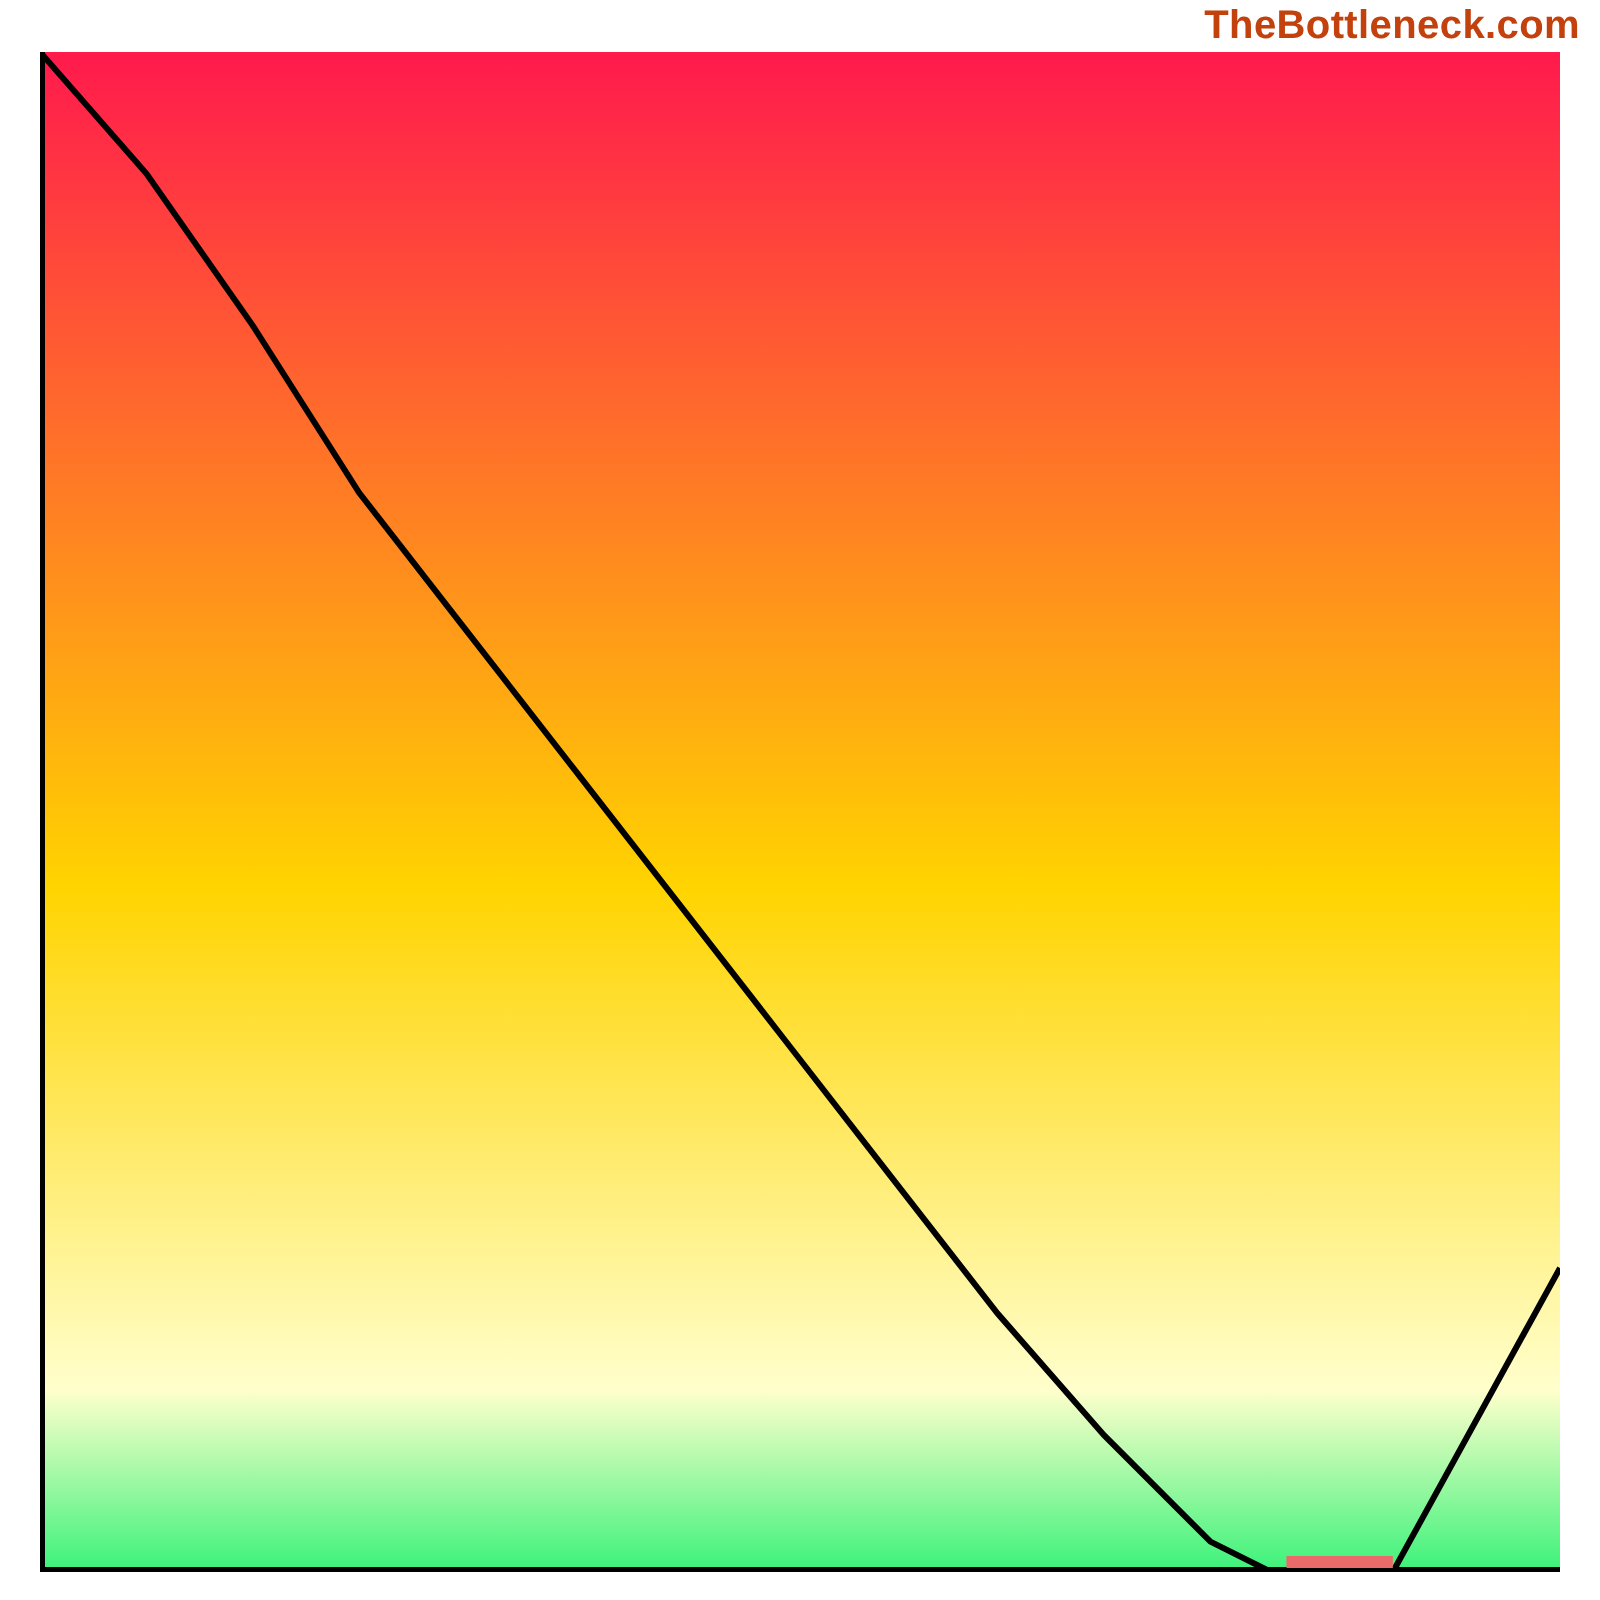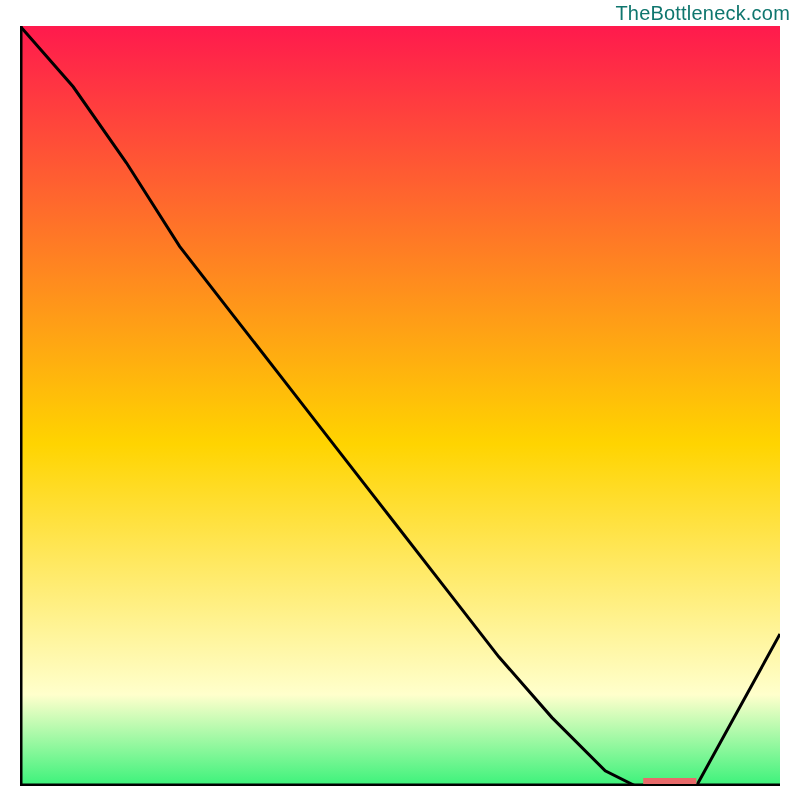--- a/index.html
+++ b/index.html
@@ -13,23 +13,23 @@
   }
   .wrap {
     position: relative;
     width: 800px;
     height: 800px;
   }
   .attribution {
     position: absolute;
     top: 2px;
     right: 10px;
-    color: #0f766e;
+    color: #c2410c;
     font-size: 20px;
-    font-weight: 400;
+    font-weight: 700;
     letter-spacing: 0.2px;
   }
   .plot {
     position: absolute;
     left: 20px;
     top: 26px;
     width: 760px;
     height: 760px;
   }
 </style>

